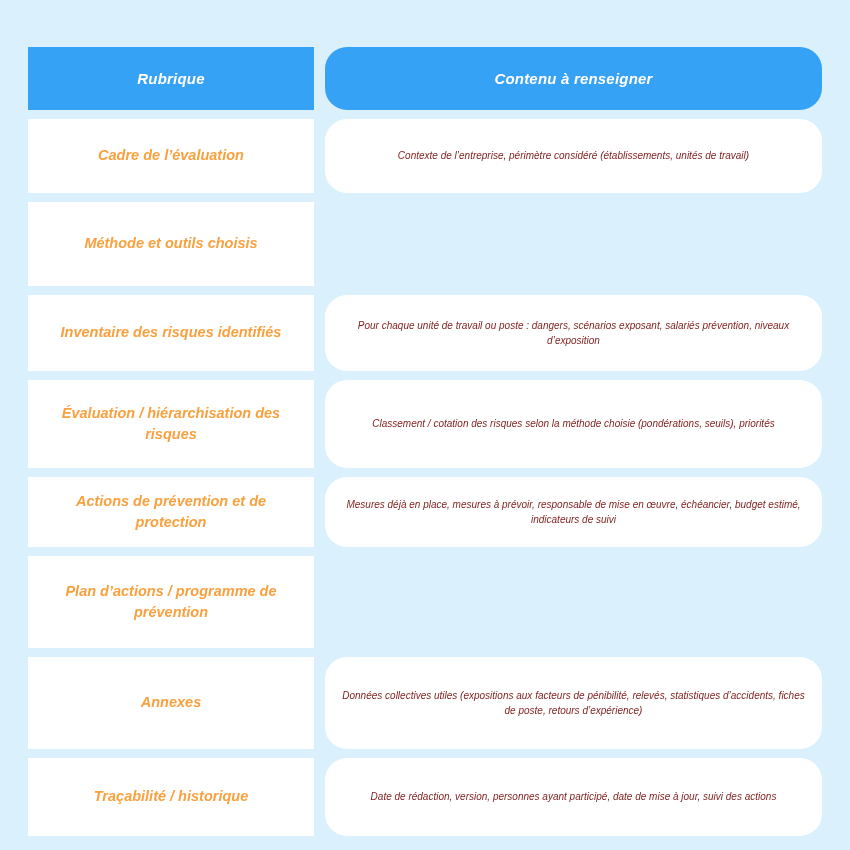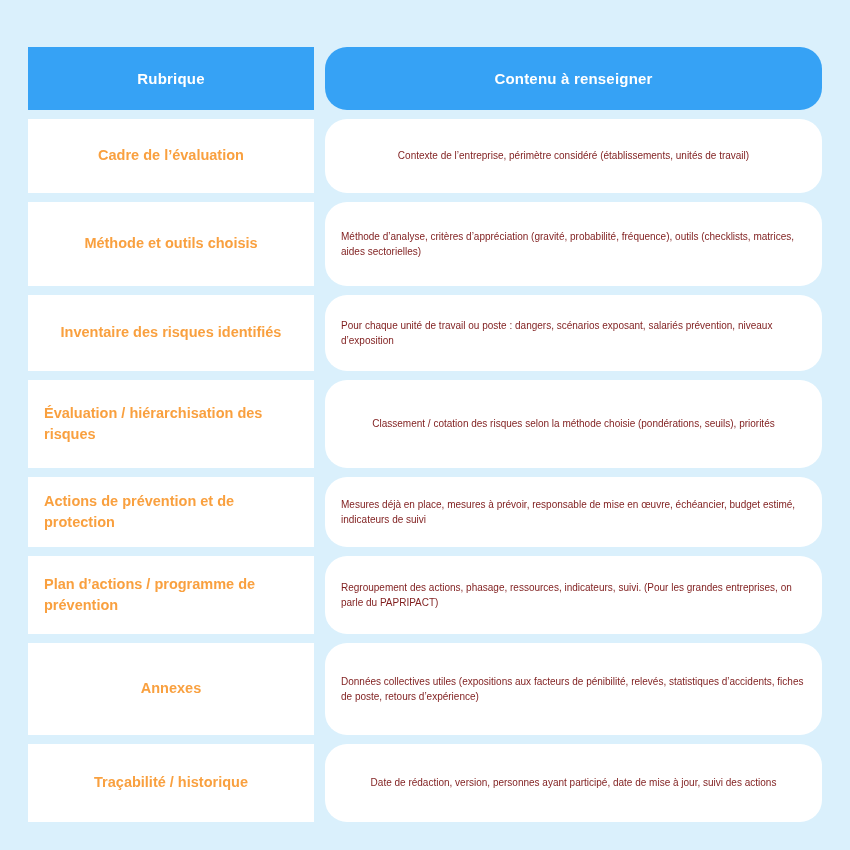--- a/index.html
+++ b/index.html
@@ -32,22 +32,23 @@
     column-gap: 11px;
     align-items: stretch;
   }
 
   .cell {
     background: #ffffff;
     box-sizing: border-box;
     display: flex;
     align-items: center;
     justify-content: center;
-    text-align: left;
+    text-align: center;
     padding: 14px 16px;
+    font-style: italic;
   }
 
   .col-left {
     width: 286px;
     flex: 0 0 286px;
   }
 
   .col-right {
     flex: 1 1 auto;
     border-radius: 22px;
@@ -85,21 +86,21 @@
     font-weight: normal;
     line-height: 1.55;
   }
 
   
   .h1 .cell { height: 74px; }
   .h2 .cell { height: 84px; }
   .h3 .cell { height: 76px; }
   .h4 .cell { height: 88px; }
   .h5 .cell { height: 64px; }
-  .h6 .cell { height: 78px; }
+  .h6 .cell { height: 92px; }
   .h7 .cell { height: 92px; }
   .h8 .cell { height: 78px; }
 </style>
 </head>
 <body>
 
 <div class="table-wrap">
   <div class="table">
 
     <div class="row row-header">
@@ -116,23 +117,20 @@
         <span class="label-text">Cadre de l’évaluation</span>
       </div>
       <div class="cell col-right">
         <span class="content-text">Contexte de l’entreprise, périmètre considéré (établissements, unités de travail)</span>
       </div>
     </div>
 
     <div class="row row-body h2">
       <div class="cell col-left">
         <span class="label-text">Méthode et outils choisis</span>
-      </div>
-      <div class="cell col-right">
-        <span class="content-text">Méthode d’analyse, critères d’appréciation (gravité, probabilité, fréquence), outils (checklists, matrices, aides sectorielles)</span>
       </div>
     </div>
 
     <div class="row row-body h3">
       <div class="cell col-left">
         <span class="label-text">Inventaire des risques identifiés</span>
       </div>
       <div class="cell col-right">
         <span class="content-text">Pour chaque unité de travail ou poste : dangers, scénarios exposant, salariés prévention, niveaux d’exposition</span>
       </div>
@@ -153,23 +151,20 @@
       </div>
       <div class="cell col-right">
         <span class="content-text">Mesures déjà en place, mesures à prévoir, responsable de mise en œuvre, échéancier, budget estimé, indicateurs de suivi</span>
       </div>
     </div>
 
     <div class="row row-body h6">
       <div class="cell col-left">
         <span class="label-text">Plan d’actions / programme de prévention</span>
       </div>
-      <div class="cell col-right">
-        <span class="content-text">Regroupement des actions, phasage, ressources, indicateurs, suivi. (Pour les grandes entreprises, on parle du PAPRIPACT)</span>
-      </div>
     </div>
 
     <div class="row row-body h7">
       <div class="cell col-left">
         <span class="label-text">Annexes</span>
       </div>
       <div class="cell col-right">
         <span class="content-text">Données collectives utiles (expositions aux facteurs de pénibilité, relevés, statistiques d’accidents, fiches de poste, retours d’expérience)</span>
       </div>
     </div>

